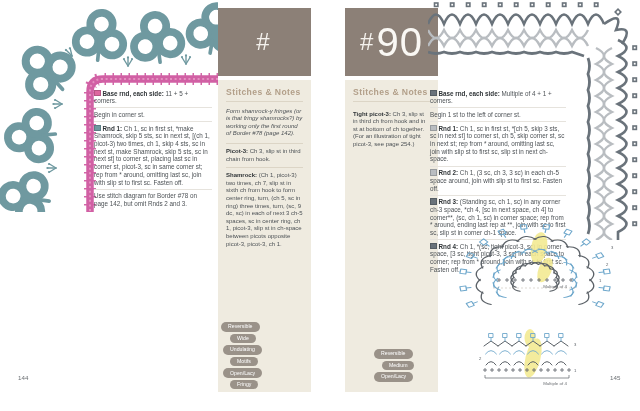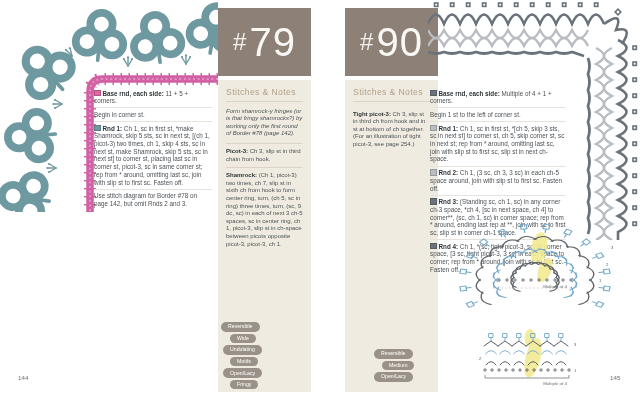--- a/index.html
+++ b/index.html
@@ -19,21 +19,21 @@
   }
   .numblock .hash{font-size:24px;margin-right:2px;opacity:.95;}
   .numblock .num{font-size:40px;}
   
   .sidebar{
     background:#efebe0;
     padding:9px 8px 8px 8px;box-sizing:border-box;
     font-size:6px;line-height:7.6px;
   }
   .sidebar h3{
-    margin:0 0 5px 0;font-size:8.6px;font-weight:400;
+    margin:0 0 5px 0;font-size:8.6px;font-weight:700;
     color:#b29f89;letter-spacing:.4px;
     padding-bottom:4px;border-bottom:1px solid #dcd5c6;
   }
   .sidebar .stitch{border-top:1px solid #dcd5c6;padding:4px 0;margin:0;}
   .sidebar .stitch:first-of-type{border-top:none;}
   .sidebar .intro{font-style:italic;padding:1px 0 5px 0;margin:0;}
   .sidebar b{color:#2f3437;}
   
   .instr-block{font-size:6.3px;line-height:7.7px;}
   .instr-block p{margin:0;padding:2.5px 0;}
@@ -111,21 +111,20 @@
   <p>Begin in corner st.</p>
   <p>
     <span class="bullet b-teal"></span><b>Rnd 1:</b>
     <span>Ch 1, sc in first st, *make Shamrock, skip 5 sts, sc in next st, [(ch 1, picot-3) two times, ch 1, skip 4 sts, sc in next st, make Shamrock, skip 5 sts, sc in next st] to corner st, placing last sc in corner st, picot-3, sc in same corner st; rep from * around, omitting last sc, join with slip st to first sc. Fasten off.</span>
   </p>
   <p>Use stitch diagram for Border #78 on page 142, but omit Rnds 2 and 3.</p>
 </div>
 
 <div class="abs numblock" style="left:218px;top:8px;width:93px;height:68px">
   <span class="hash">#</span>
-    <span class="num">79</span>
 </div>
 
 <div class="abs sidebar" style="left:218px;top:80px;width:93px;height:312px">
   <h3>Stitches &amp; Notes</h3>
   <p class="intro">Form shamrock-y fringes (or is that fringy shamrocks?) by working only the first round of Border #78 (page 142).</p>
   <p class="stitch" style="border-top:1px solid #dcd5c6">
     <b>Picot-3:</b>
     <span>Ch 3, slip st in third chain from hook.</span>
   </p>
   <p class="stitch">

